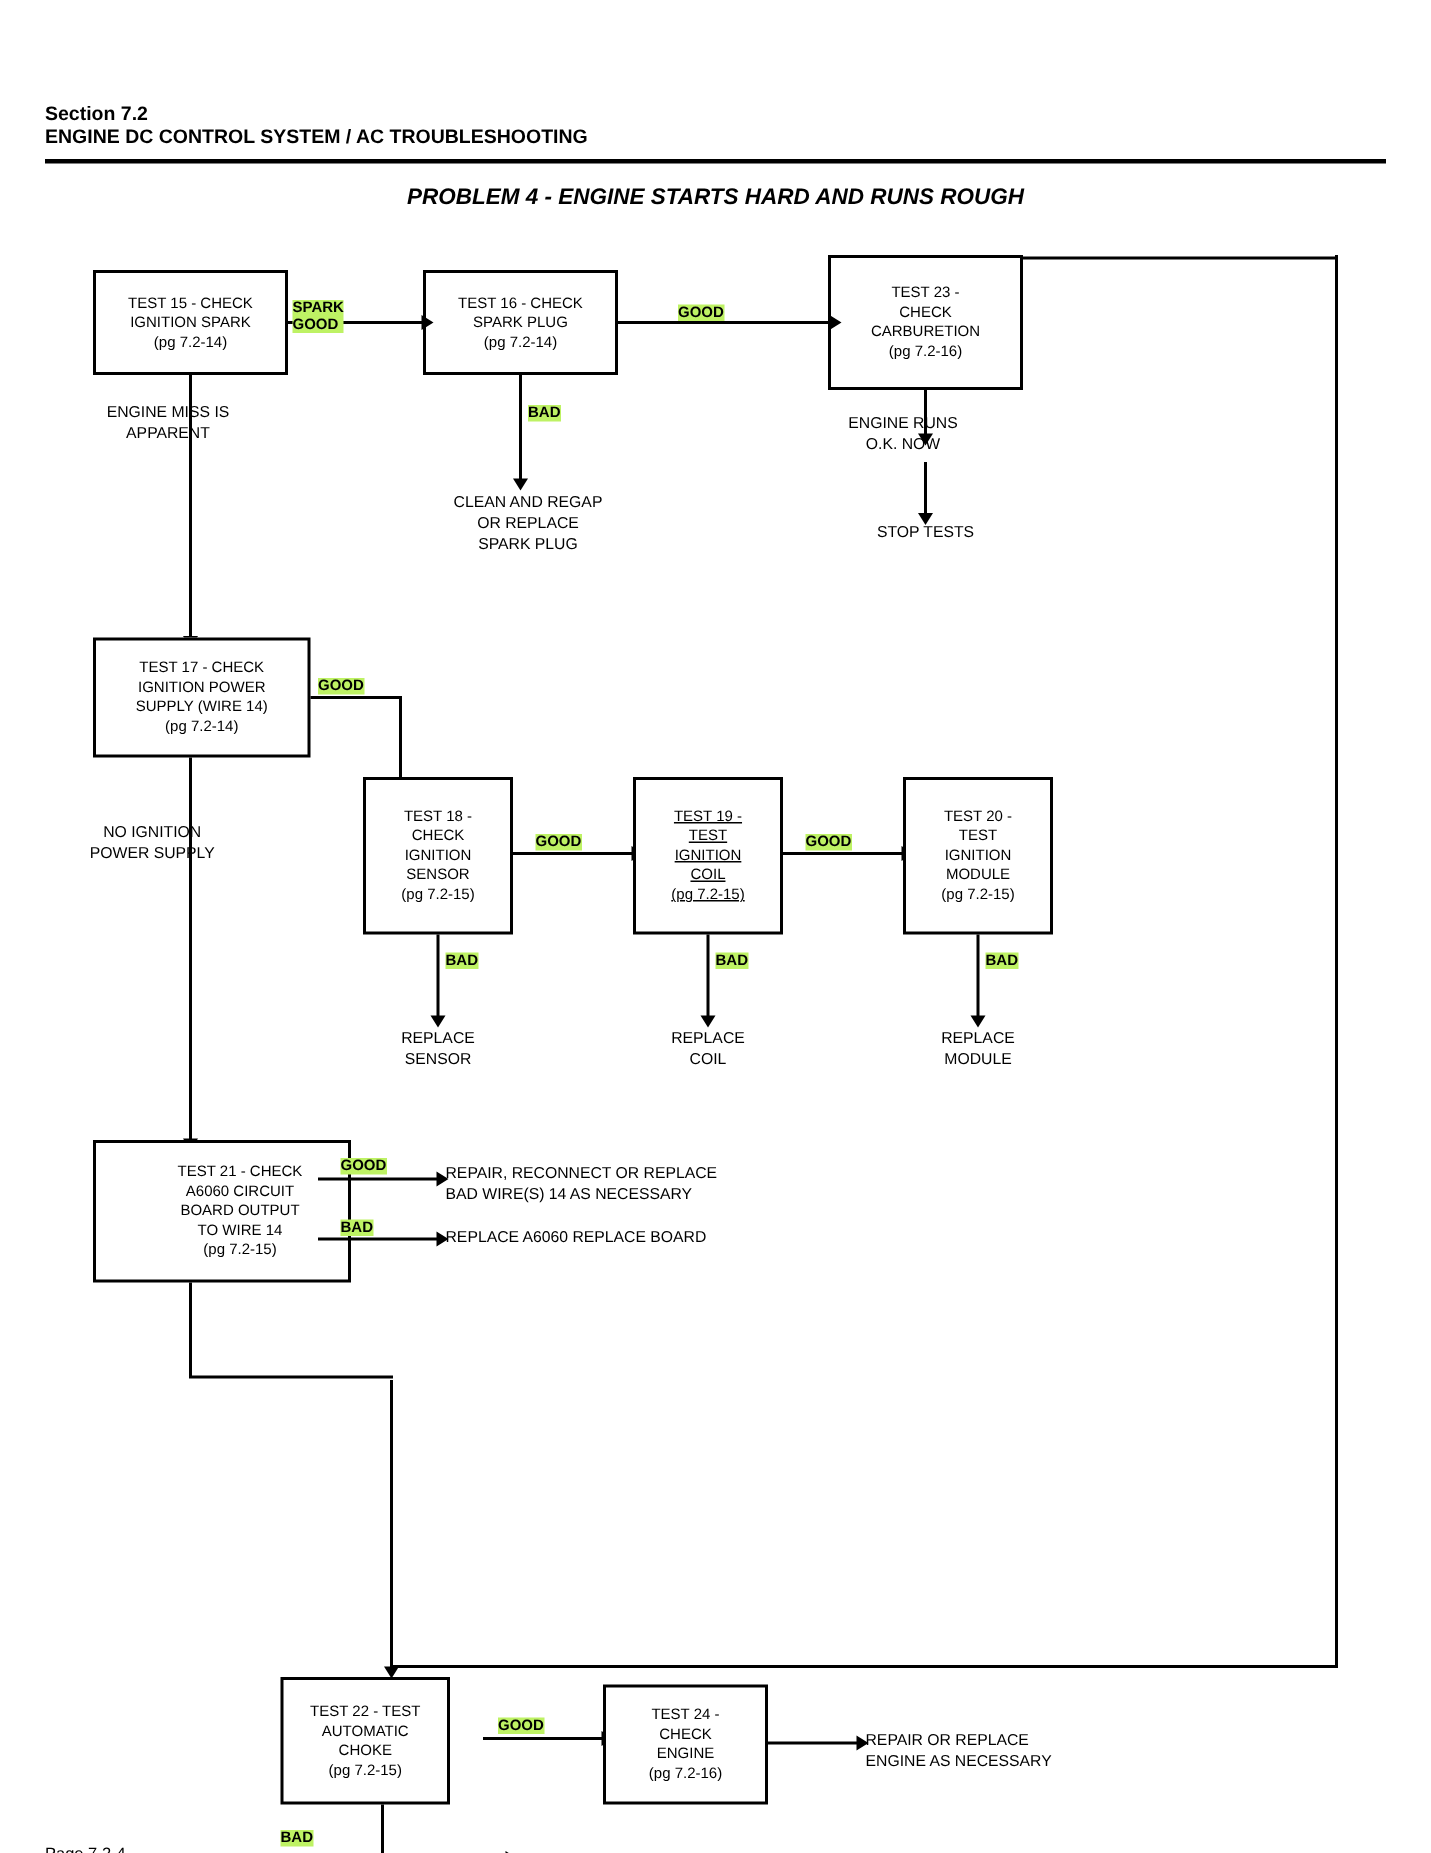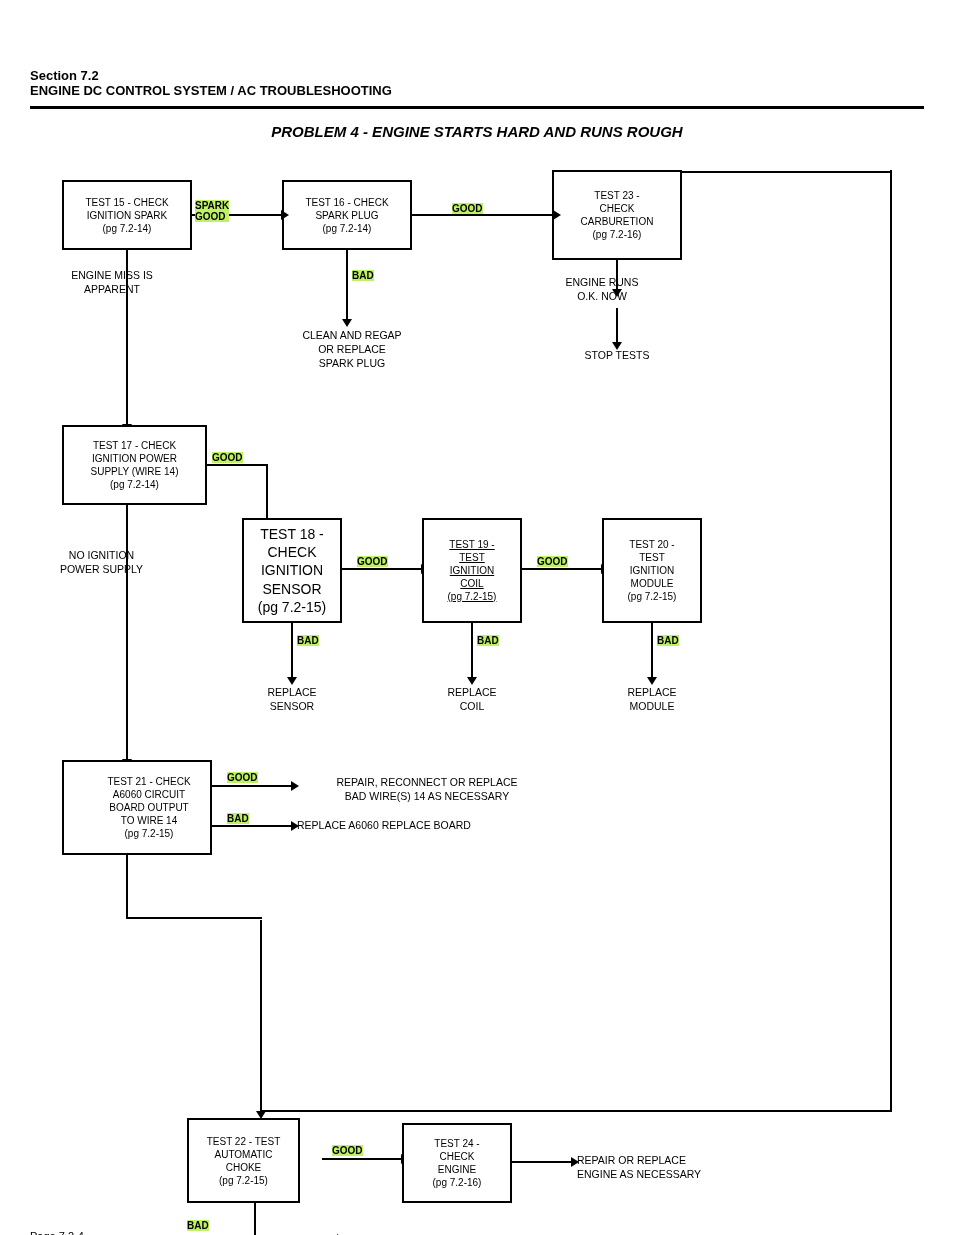--- a/index.html
+++ b/index.html
@@ -161,21 +161,21 @@
 
   <div class="box" style="left:30px; top:265px; width:145px; height:80px; font-size:10px;">
     TEST 17 - CHECK<br>IGNITION POWER<br>SUPPLY (WIRE 14)<br>(pg 7.2-14)
   </div>
 
   <div class="arrow arrow-h" style="left:175px; top:304px; width:60px;"></div>
   <div class="arrow-label" style="left:180px; top:292px;">GOOD</div>
 
   <div class="arrow arrow-v arrow-down" style="left:234px; top:304px; height:55px;"></div>
 
-  <div class="box" style="left:210px; top:358px; width:100px; height:105px; font-size:14px;">
+  <div class="box" style="left:210px; top:358px; width:100px; height:105px; font-size:10px;">
     TEST 18 -<br>CHECK<br>IGNITION<br>SENSOR<br>(pg 7.2-15)
   </div>
 
   <div class="arrow arrow-h arrow-right" style="left:310px; top:408px; width:80px;"></div>
   <div class="arrow-label" style="left:325px; top:396px;">GOOD</div>
 
   <div class="box" style="left:390px; top:358px; width:100px; height:105px; font-size:10px;text-decoration:underline;">
     TEST 19 -<br>TEST<br>IGNITION<br>COIL<br>(pg 7.2-15)
   </div>
 
@@ -206,28 +206,28 @@
   <div class="text-node" style="left:580px; top:525px; width:80px; text-align:center;">
     REPLACE<br>MODULE
   </div>
 
   <div class="text-node" style="left:22px; top:388px; width:95px;">
     NO IGNITION<br>POWER SUPPLY
   </div>
 
   <div class="arrow arrow-v arrow-down" style="left:94px; top:345px; height:255px;"></div>
 
-  <div class="box" style="left:30px; top:600px; width:150px; height:95px; font-size:10px;padding-left:28px;">
+  <div class="box" style="left:30px; top:600px; width:172px; height:95px; font-size:10px;padding-left:28px;">
     TEST 21 - CHECK<br>A6060 CIRCUIT<br>BOARD OUTPUT<br>TO WIRE 14<br>(pg 7.2-15)
   </div>
 
   <div class="arrow arrow-h arrow-right" style="left:180px; top:625px; width:80px;"></div>
   <div class="arrow-label" style="left:195px; top:612px;">GOOD</div>
 
-  <div class="text-node" style="left:265px; top:615px; width:260px; text-align:center;">
+  <div class="text-node" style="left:265px; top:615px; width:260px; text-align:left;">
     REPAIR, RECONNECT OR REPLACE<br>BAD WIRE(S) 14 AS NECESSARY
   </div>
 
   <div class="arrow arrow-h arrow-right" style="left:180px; top:665px; width:80px;"></div>
   <div class="arrow-label" style="left:195px; top:653px;">BAD</div>
 
   <div class="text-node" style="left:265px; top:658px; width:260px; text-align:left;">
     REPLACE A6060 REPLACE BOARD
   </div>
 

